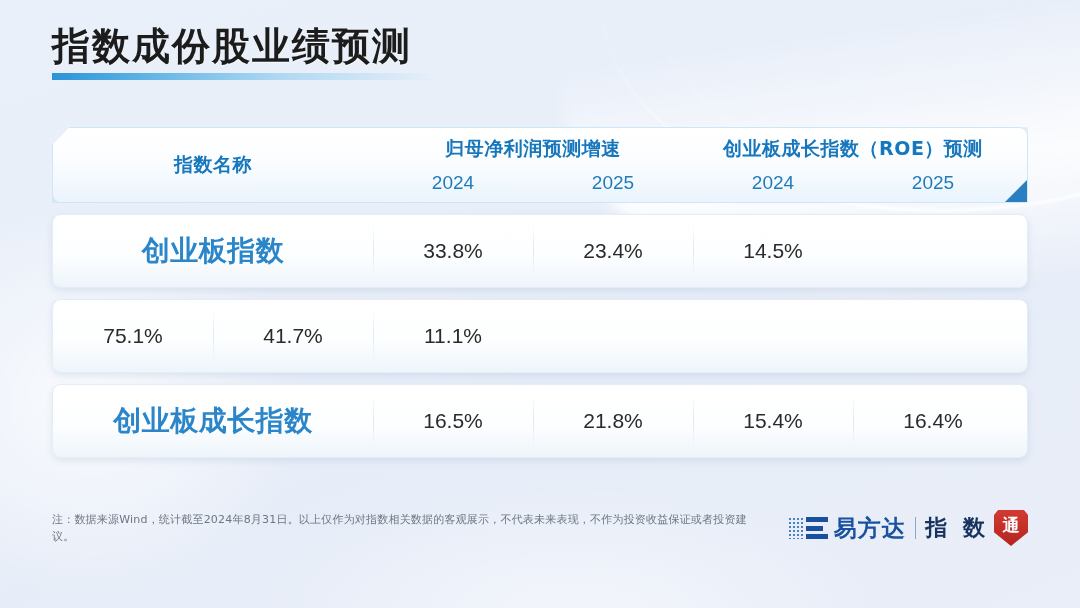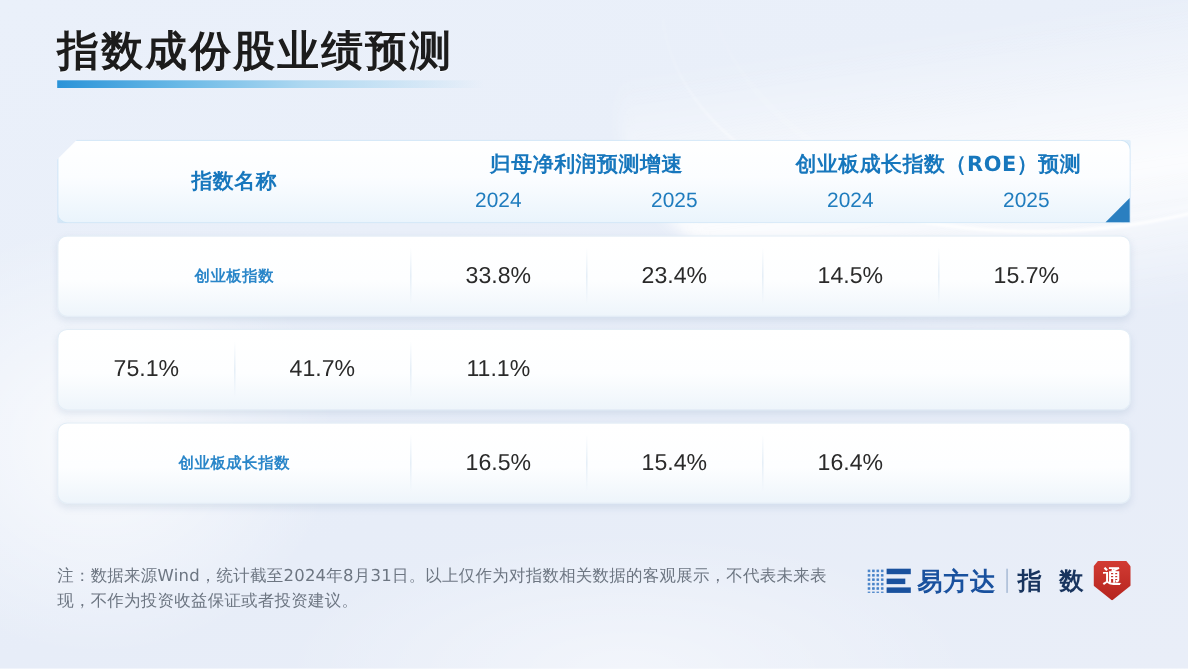--- a/index.html
+++ b/index.html
@@ -154,21 +154,21 @@
   }
   .cell + .cell::before {
     content:"";
     position:absolute;
     left:0; top:14%;
     height:72%;
     width:1px;
     background:linear-gradient(180deg,rgba(221,233,244,0),#dbe8f4,rgba(221,233,244,0));
   }
   .idx-name {
-    font-size:14px;
+    font-size:28px;
     font-weight:bold;
     color:#2a86c9;
     letter-spacing:.5px;
     font-family:Liberation Mono, monospace;
     white-space:nowrap;
   }
   .val {
     font-size:21px;
     color:#2a2a2a;
     font-family:"Liberation Sans",sans-serif;
@@ -177,21 +177,21 @@
   
   .col-name { width:320px; }
   .col-grp  { width:320px; }
   .col-v    { width:160px; }
 
   
   #footnote {
     position:absolute;
     left:52px; top:512px;
     width:700px;
-    font-size:15px;
+    font-size:11px;
     color:#6d7682;
     letter-spacing:.2px;
     line-height:1.5;
     font-family:"DejaVu Sans","Liberation Sans",sans-serif;
   }
 
   
   #logo {
     position:absolute;
     right:52px; top:508px;
@@ -314,43 +314,43 @@
       </div>
       <div class="cell col-v">
         <span class="val">33.8%</span>
       </div>
       <div class="cell col-v">
         <span class="val">23.4%</span>
       </div>
       <div class="cell col-v">
         <span class="val">14.5%</span>
       </div>
-      <div class="cell col-v">
-        <span class="val">15.7%</span>
-      </div>
     </div>
 
     <div class="row-card body-row">
       <div class="cell col-v">
         <span class="val">75.1%</span>
       </div>
       <div class="cell col-v">
         <span class="val">41.7%</span>
       </div>
       <div class="cell col-v">
         <span class="val">11.1%</span>
       </div>
     </div>
 
     <div class="row-card body-row">
       <div class="cell col-name">
         <span class="idx-name">创业板成长指数</span>
       </div>
       <div class="cell col-v">
         <span class="val">16.5%</span>
+      </div>
+      <div class="cell col-v">
+        <span class="val">21.8%</span>
       </div>
       <div class="cell col-v">
         <span class="val">15.4%</span>
       </div>
       <div class="cell col-v">
         <span class="val">16.4%</span>
       </div>
     </div>
 
   </div>

